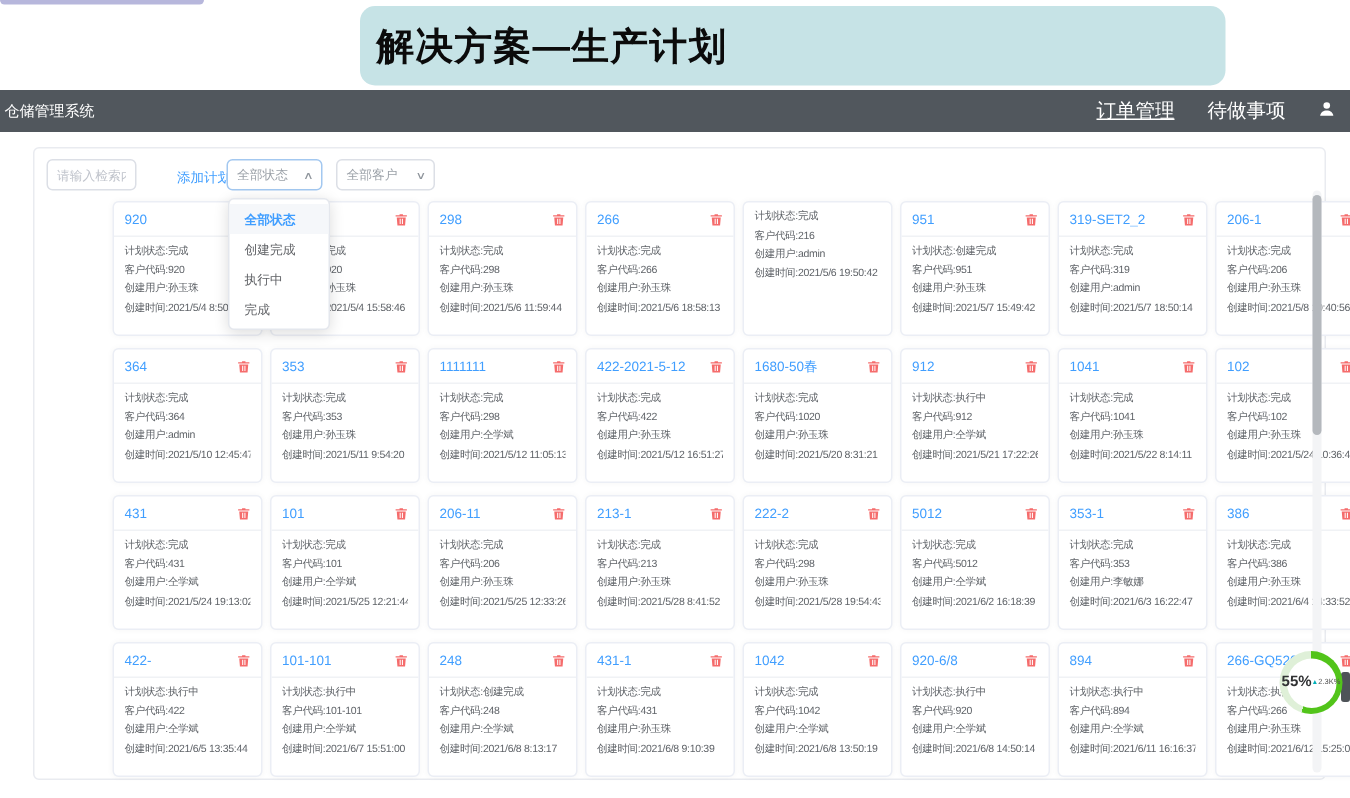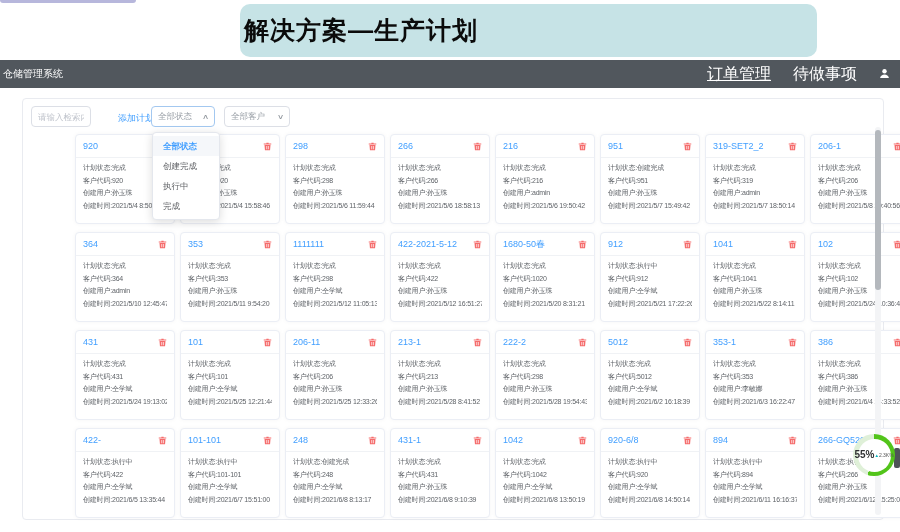--- a/index.html
+++ b/index.html
@@ -6,29 +6,29 @@
   body{
     width:900px;height:532px;position:relative;overflow:hidden;
     background:#ffffff;
     font-family:"Liberation Sans","DejaVu Sans",sans-serif;
   }
   .abs{position:absolute;}
 
   
   .top-accent{left:0;top:0;width:136px;height:3px;background:#b7b7dc;border-radius:0 0 4px 4px;}
   .banner{left:240px;top:4px;width:577px;height:53px;background:#c6e3e6;border-radius:10px;
-          display:flex;align-items:center;padding-left:4px;box-sizing:border-box;}
+          display:flex;align-items:center;padding-left:11px;box-sizing:border-box;}
   .banner-title{font-size:25px;font-weight:bold;color:#0b0b0b;letter-spacing:1px;}
 
   
   .app-header{left:0;top:60px;width:900px;height:28px;background:#51575d;
               display:flex;align-items:center;box-sizing:border-box;padding:0 10px 0 3px;}
   .app-title{color:#ffffff;font-size:10px;}
   .header-right{margin-left:auto;display:flex;align-items:center;gap:22px;}
-  .nav-link{color:#ffffff;font-size:16px;cursor:pointer;}
+  .nav-link{color:#ffffff;font-size:13px;cursor:pointer;}
   .nav-link.underlined{text-decoration:underline;}
   .user-btn{display:flex;align-items:center;}
 
   
   .panel{left:22px;top:98px;width:860px;height:420px;background:#ffffff;
          border:1px solid #e9ebf0;border-radius:4px;}
 
   
   .search-input{position:absolute;left:8px;top:7px;width:60px;height:21px;border:1px solid #dcdfe6;
          border-radius:4px;font-size:8.5px;padding:0 6px;box-sizing:border-box;color:#606266;outline:none;
@@ -181,28 +181,20 @@
           </span>
         </div>
         <div class="card-body">
           <div class="card-line">计划状态:完成</div>
           <div class="card-line">客户代码:266</div>
           <div class="card-line">创建用户:孙玉珠</div>
           <div class="card-line">创建时间:2021/5/6 18:58:13</div>
         </div>
       </div>
       <div class="card">
-        <div class="card-head">
-          <span class="card-title">216</span>
-          <span class="trash">
-            <svg width="9" height="9" viewBox="0 0 12 12">
-              <path fill="currentColor" d="M4.5 1h3v1H11v1.2H1V2h3.5V1zM2 4h8l-.6 7H2.6L2 4zm2.6 1.2v4.6h.9V5.2h-.9zm2 0v4.6h.9V5.2h-.9z"></path>
-            </svg>
-          </span>
-        </div>
         <div class="card-body">
           <div class="card-line">计划状态:完成</div>
           <div class="card-line">客户代码:216</div>
           <div class="card-line">创建用户:admin</div>
           <div class="card-line">创建时间:2021/5/6 19:50:42</div>
         </div>
       </div>
       <div class="card">
         <div class="card-head">
           <span class="card-title">951</span>

